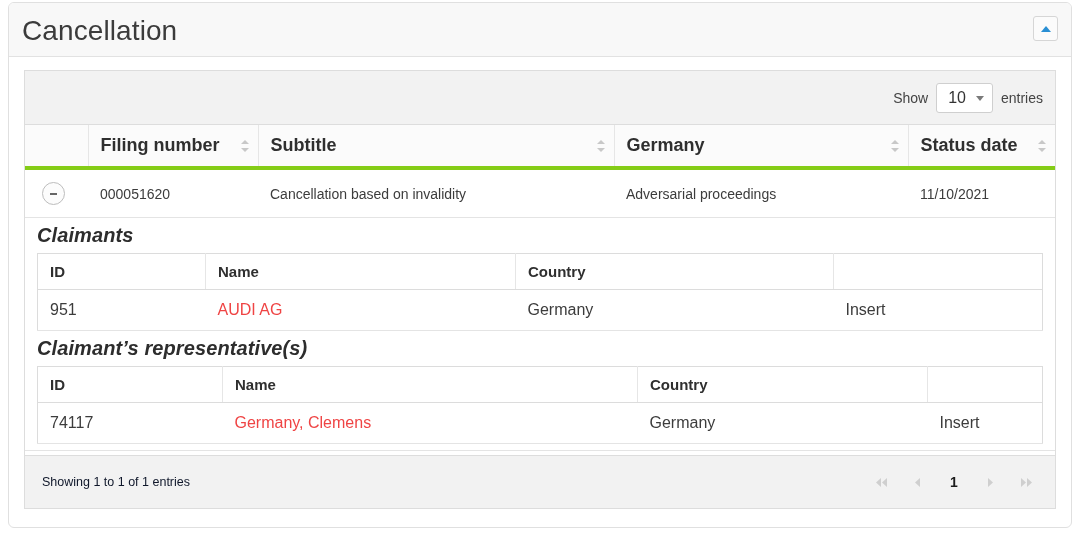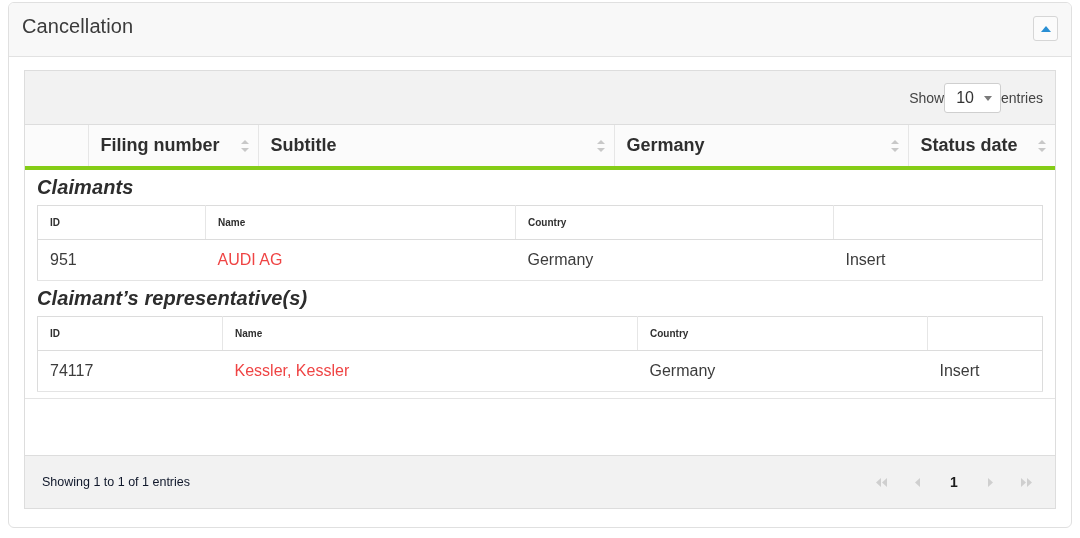--- a/index.html
+++ b/index.html
@@ -34,21 +34,21 @@
     position: relative;
     height: 53px;
     background: #f8f8f8;
     border-bottom: 1px solid #e2e2e2;
     border-radius: 5px 5px 0 0;
   }
   .card-title {
     position: absolute;
     left: 13px;
     top: 12px;
-    font-size: 20px;
+    font-size: 28px;
     font-weight: 400;
     color: #3b3b3b;
     letter-spacing: .1px;
   }
   .collapse-btn {
     position: absolute;
     right: 13px;
     top: 13px;
     width: 25px;
     height: 25px;
@@ -90,21 +90,21 @@
     border-bottom: 1px solid #dddddd;
     position: relative;
   }
   .length-wrap {
     position: absolute;
     right: 12px;
     top: 50%;
     transform: translateY(-50%);
     display: flex;
     align-items: center;
-    gap: 0;
+    gap: 8px;
     font-size: 14px;
     color: #444;
   }
   .length-select {
     position: relative;
     display: inline-flex;
     align-items: center;
     background: #ffffff;
     border: 1px solid #cfcfcf;
     border-radius: 3px;
@@ -207,21 +207,21 @@
     width: calc(100% - 24px);
     margin: 0 12px;
     border-collapse: collapse;
     table-layout: fixed;
     border: 1px solid #dcdcdc;
   }
   table.sub th {
     background: #ffffff;
     border-bottom: 1px solid #dcdcdc;
     border-right: 1px solid #e6e6e6;
-    font-size: 10px;
+    font-size: 15px;
     font-weight: bold;
     color: #2f2f2f;
     text-align: left;
     padding: 9px 12px;
     height: 34px;
     box-sizing: border-box;
     vertical-align: middle;
   }
   table.sub th:last-child { border-right: none; }
   table.sub td {
@@ -344,20 +344,31 @@
             <th>
               <span>Status date</span>
               <span class="sort-ind">
                   <i class="up"></i>
                   <i class="dn"></i>
                 </span>
             </th>
           </tr>
         </thead>
         <tbody>
+          <tr>
+            <td>
+              <div class="expander">
+                <span class="minus"></span>
+              </div>
+            </td>
+            <td>000051620</td>
+            <td>Cancellation based on invalidity</td>
+            <td>Adversarial proceedings</td>
+            <td>11/10/2021</td>
+          </tr>
 
           <tr>
             <td colspan="5" style="padding:0;border-bottom:1px solid #e4e4e4;height:auto;">
               <div class="detail-wrap">
 
                 <h3 class="sub-title">Claimants</h3>
                 <table class="sub">
                   <colgroup>
                     <col style="width:168px">
                     <col style="width:310px">
@@ -397,21 +408,21 @@
                       <th>ID</th>
                       <th>Name</th>
                       <th>Country</th>
                       <th></th>
                     </tr>
                   </thead>
                   <tbody>
                     <tr>
                       <td>74117</td>
                       <td>
-                        <a class="link">Kessler, Kessler</a>
+                        <a class="link">Germany, Clemens</a>
                       </td>
                       <td>Germany</td>
                       <td>Insert</td>
                     </tr>
                   </tbody>
                 </table>
 
                 <div class="spacer-row"></div>
               </div>
             </td>

